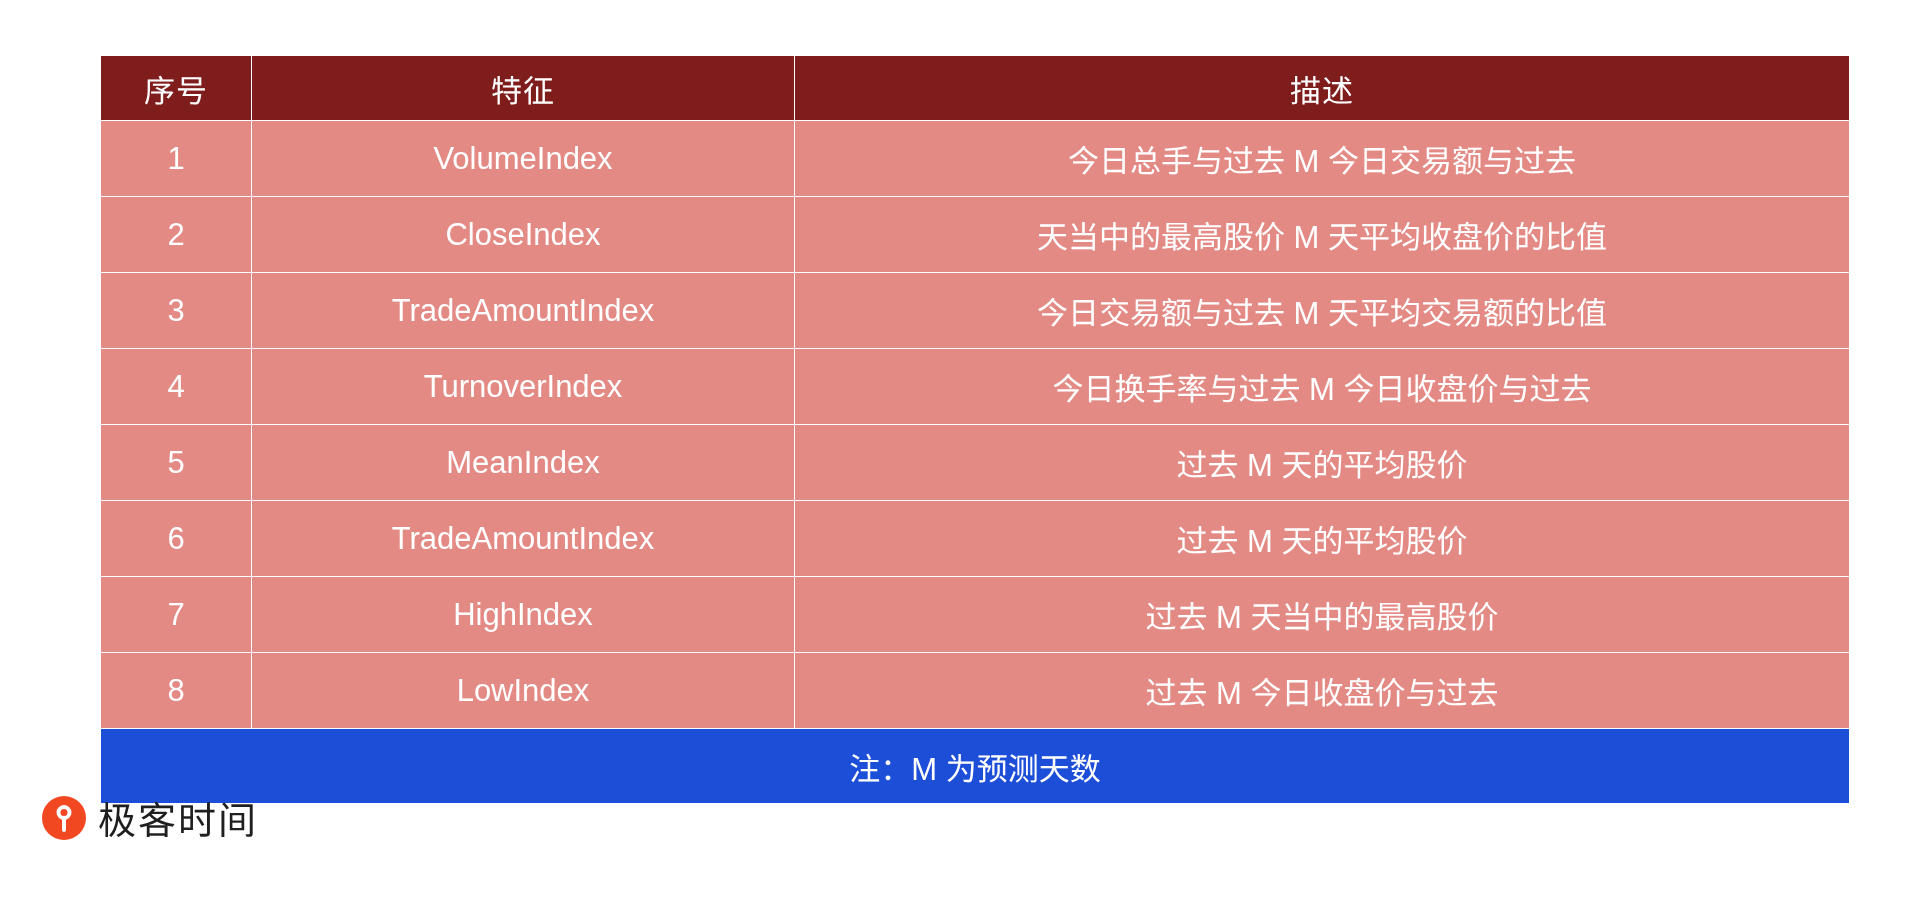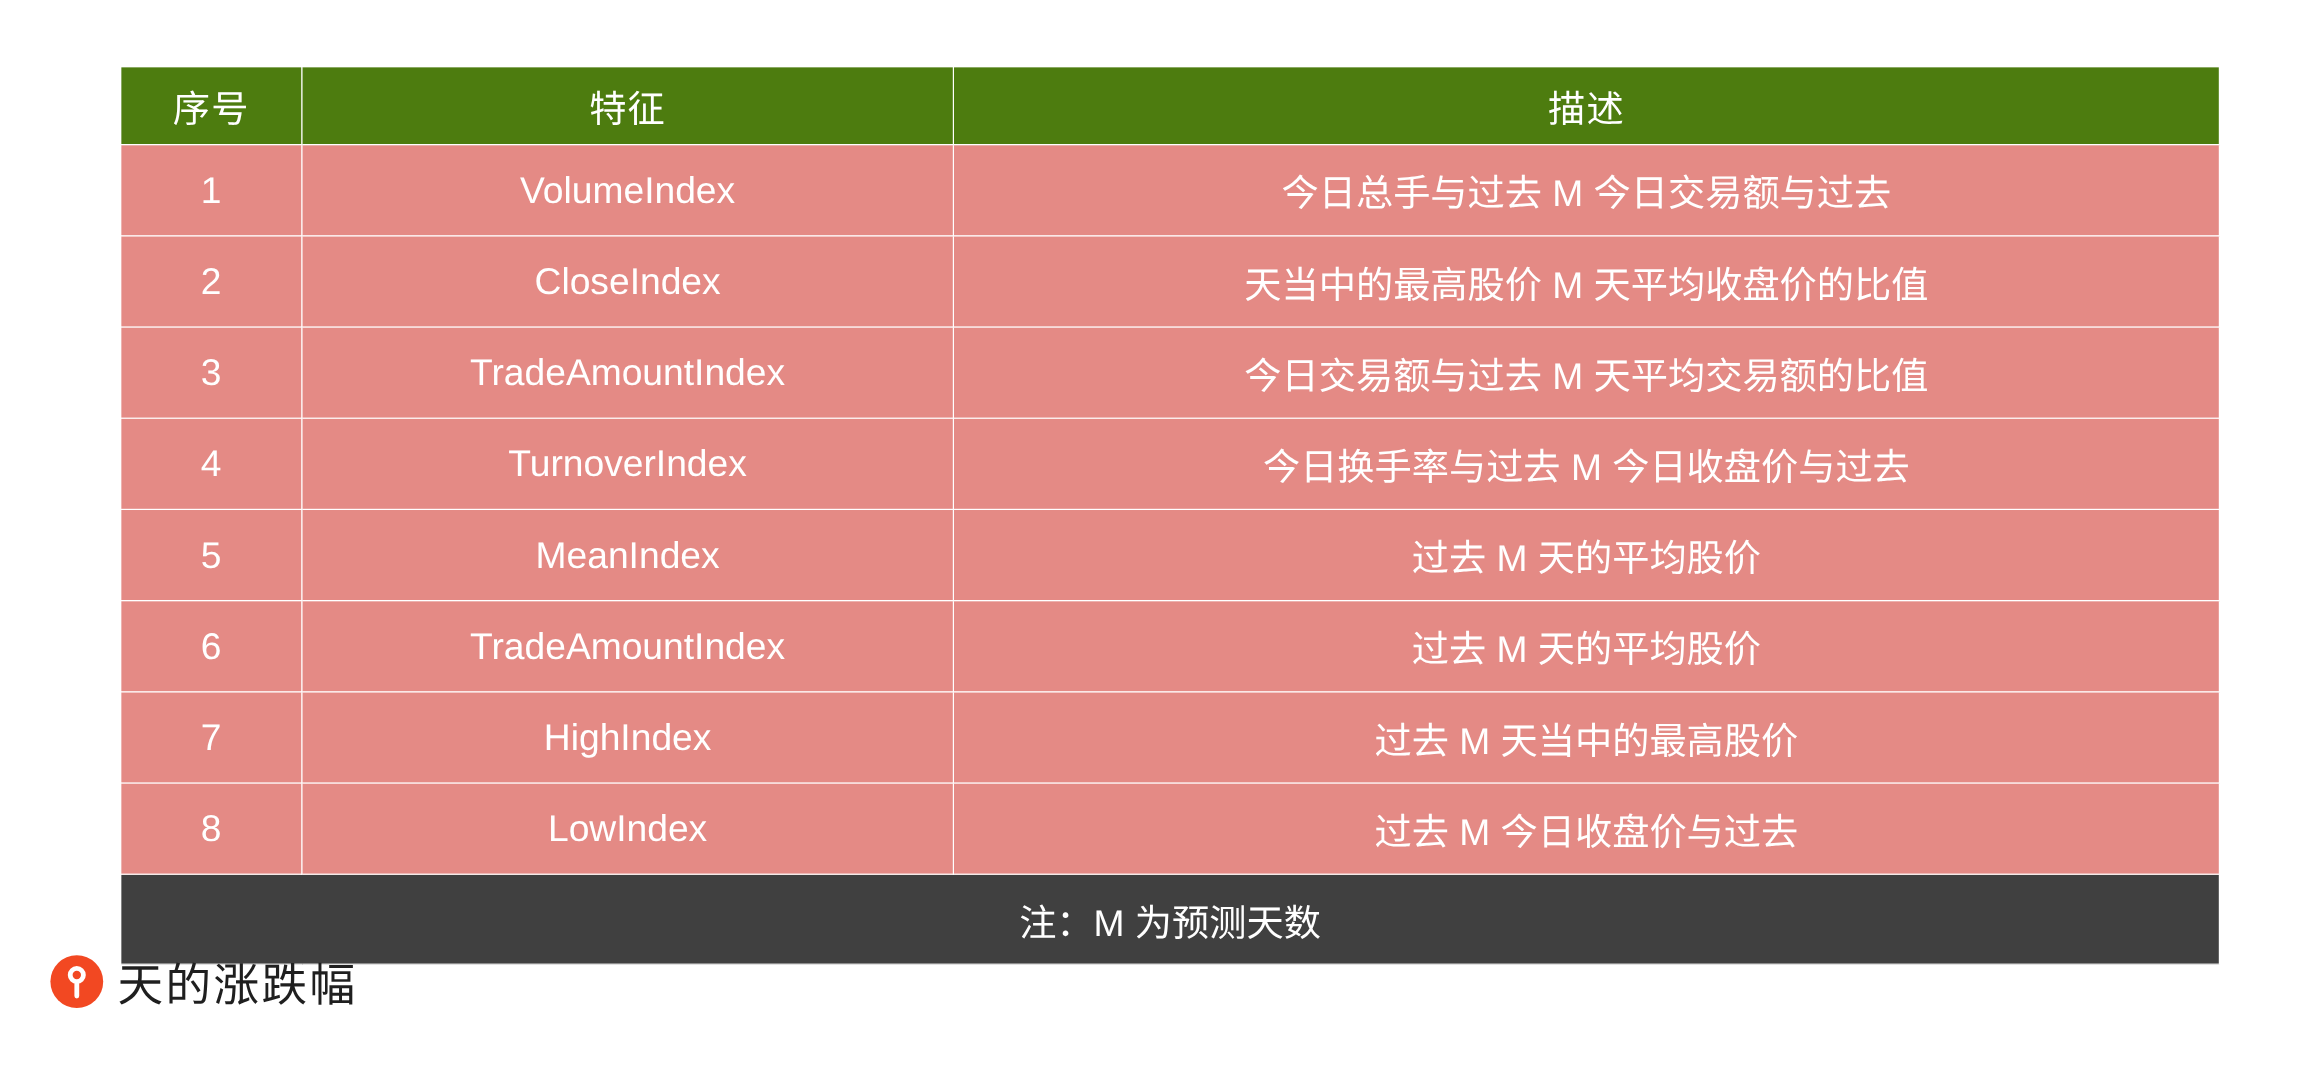--- a/index.html
+++ b/index.html
@@ -33,35 +33,35 @@
     color: #ffffff;
   }
   table.feature-table th,
   table.feature-table td {
     border: 1px solid #ffffff;
     text-align: center;
     vertical-align: middle;
     font-weight: normal;
   }
   thead th {
-    background: #4d7c0f;
+    background: #7f1d1d;
     height: 62px;
     font-size: 31px;
     letter-spacing: 1px;
   }
   tbody td {
     background: #e48a85;
     height: 73px;
     font-size: 31px;
   }
   td.col-index { width: 148px; }
   td.col-feature, th.col-feature { width: 540px; }
   th.col-index { width: 148px; }
   .note-row td {
-    background: #404040;
+    background: #1d4ed8;
     height: 72px;
     font-size: 31px;
   }
   .brand {
     position: absolute;
     left: 42px;
     top: 790px;
     display: flex;
     align-items: center;
     gap: 12px;
@@ -161,16 +161,16 @@
         </tr>
         <tr class="note-row">
           <td colspan="3">注：M 为预测天数</td>
         </tr>
       </tbody>
     </table>
   </div>
 
   <div class="brand">
     <div class="brand-logo"></div>
-    <div class="brand-name">天的涨跌幅</div>
+    <div class="brand-name">极客时间</div>
   </div>
 
 </div>
 
 </body></html>

